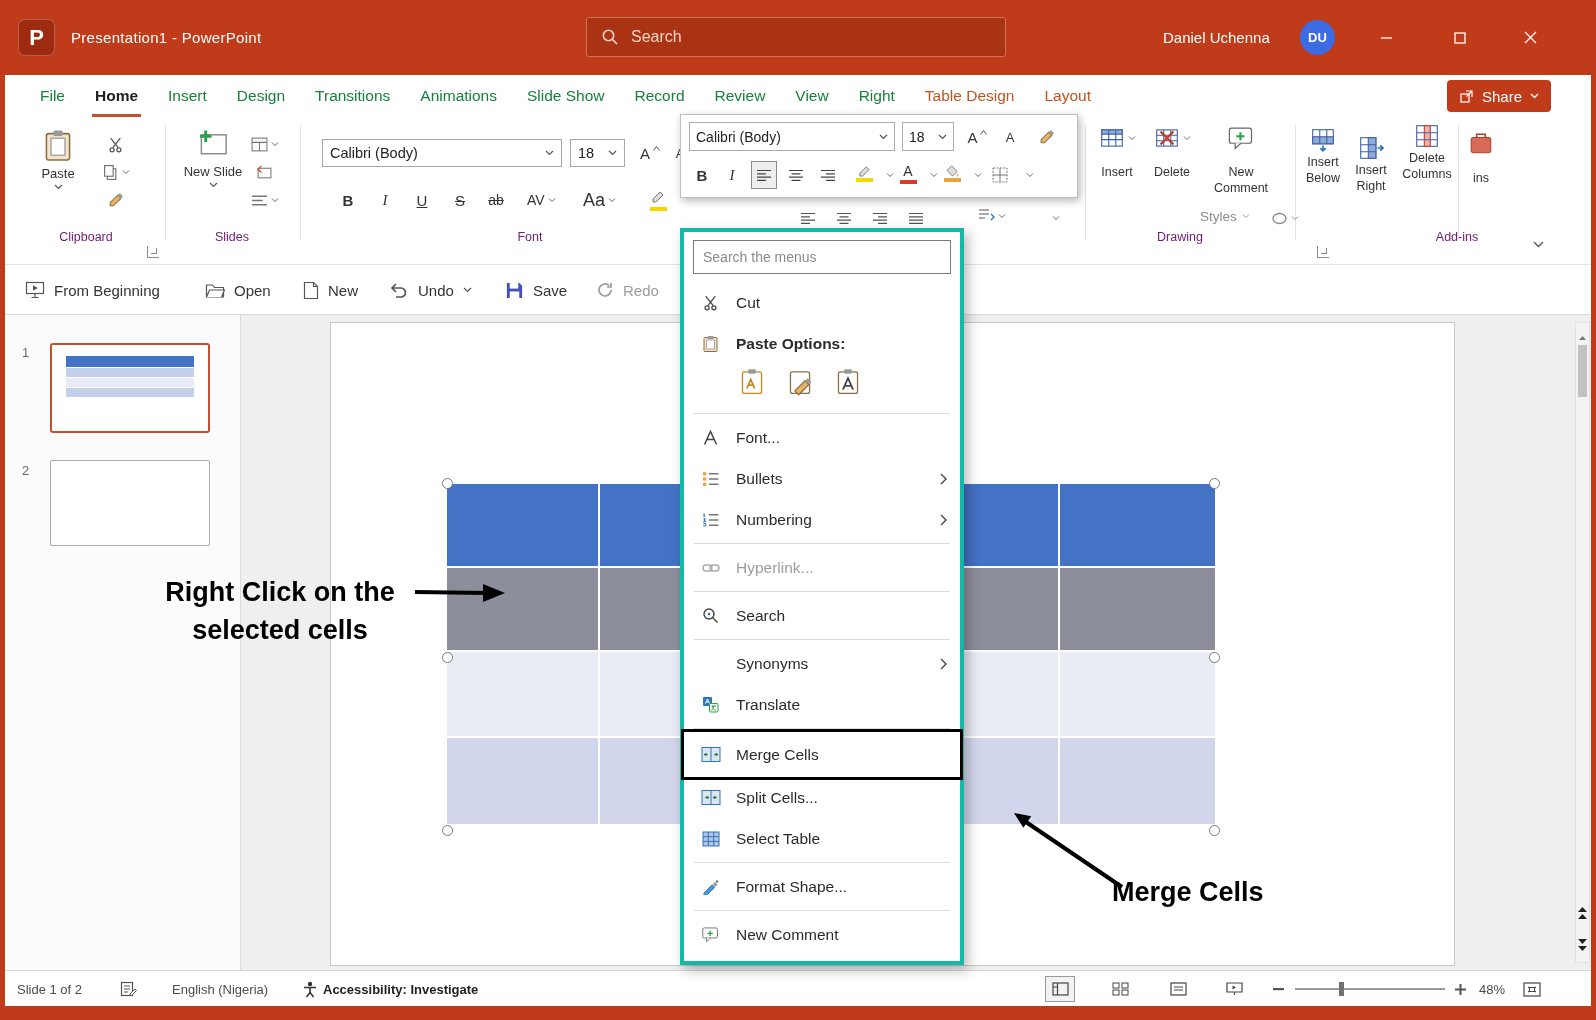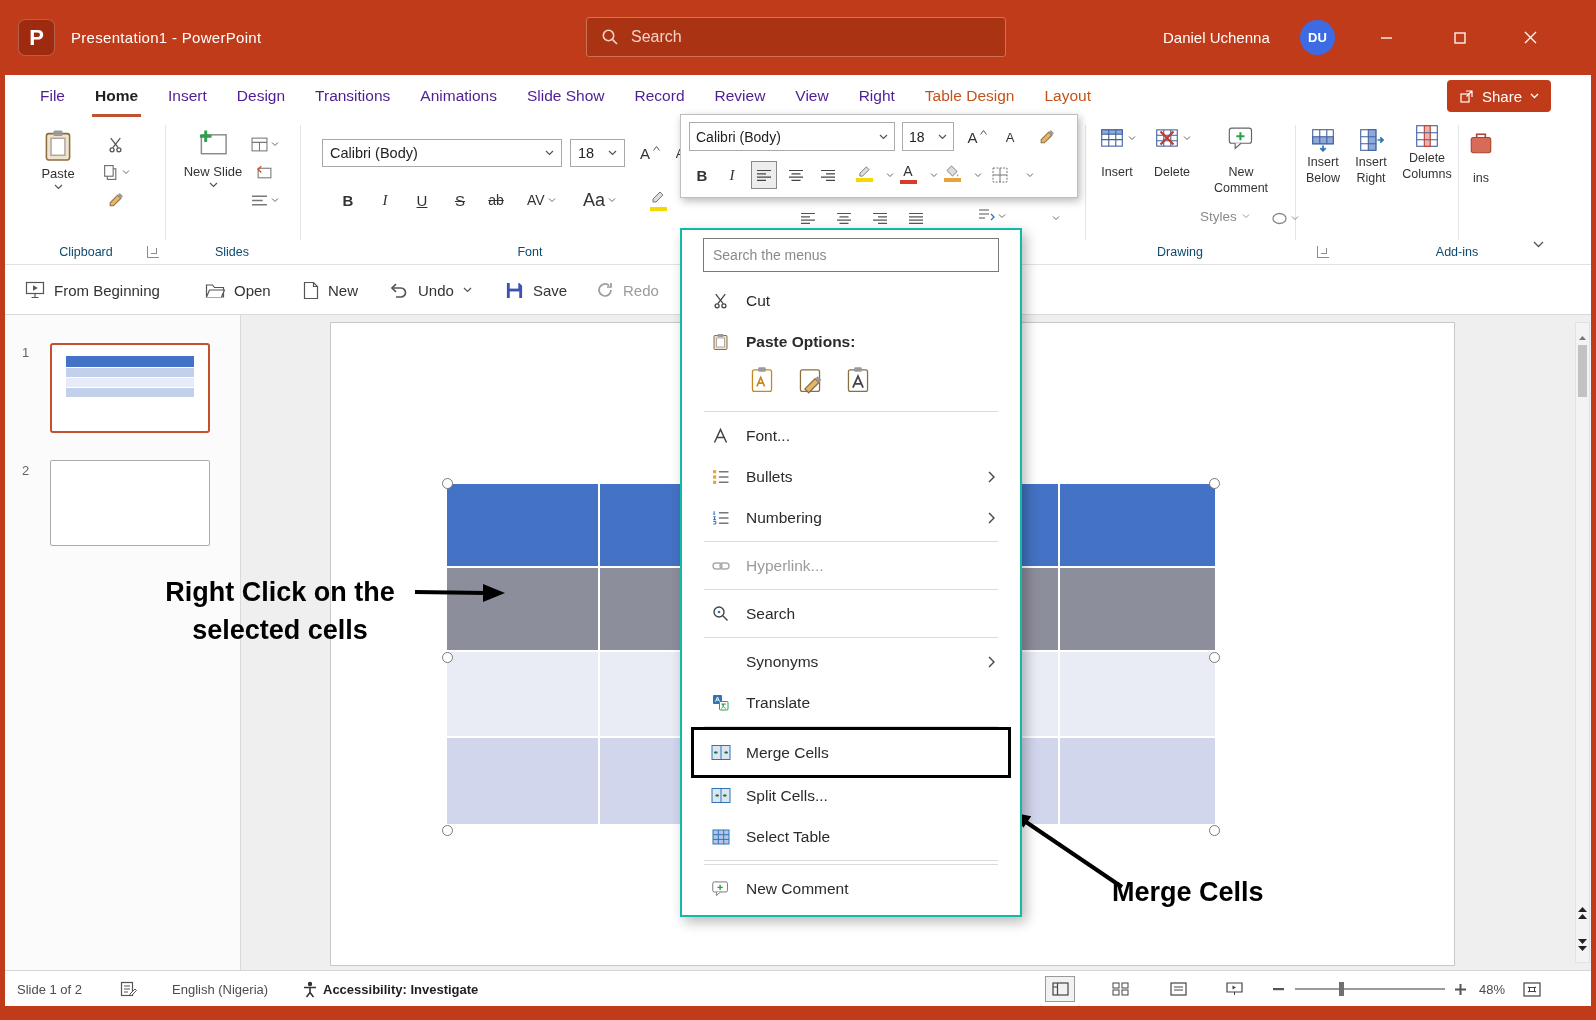--- a/index.html
+++ b/index.html
@@ -19,31 +19,31 @@
   display:flex;align-items:center;gap:12px;padding:0 14px}
 .tb-search input{flex:1;background:transparent;border:0;outline:0;color:#fff;font-size:16px;font-family:inherit}
 .tb-search input::placeholder{color:#F2D3C8}
 .tb-user{position:absolute;left:1158px;top:29px;font-size:15px}
 .avatar{position:absolute;left:1295px;top:20px;width:35px;height:35px;border-radius:50%;background:#3D6BE4;
   display:flex;align-items:center;justify-content:center;font-size:13px;font-weight:bold}
 .winbtn{position:absolute;top:0;width:58px;height:75px;display:flex;align-items:center;justify-content:center}
 
 
 .menubar{position:absolute;top:75px;left:0;right:0;height:42px;background:#fff;display:flex;align-items:stretch;padding-left:20px}
-.mtab{padding:0 15px;display:flex;align-items:center;font-size:15.5px;color:#4c1d95;position:relative;white-space:nowrap}
+.mtab{padding:0 15px;display:flex;align-items:center;font-size:15.5px;color:#15803d;position:relative;white-space:nowrap}
 .mtab.active{color:#1f1f1f;font-weight:bold}
 .mtab.active::after{content:"";position:absolute;left:12px;right:12px;bottom:0;height:3px;background:#C4512E}
 .mtab.ctx{color:#C4521C}
 .share-btn{position:absolute;right:40px;top:5px;height:32px;background:#C03B1A;color:#fff;border-radius:4px;
   display:flex;align-items:center;gap:8px;padding:0 12px;font-size:15px}
 
 
 .ribbon{position:absolute;top:117px;left:0;right:0;height:148px;background:#fff;border-bottom:1px solid #E2E2E2}
 .vline{position:absolute;top:8px;bottom:24px;width:1px;background:#E5E5E5}
-.grplabel{position:absolute;bottom:5px;font-size:12.5px;color:#0c4a6e}
+.grplabel{position:absolute;bottom:20px;font-size:12.5px;color:#701a75}
 .launcher{position:absolute;bottom:6px;width:12px;height:12px;border-left:1px solid #8b8b8b;border-bottom:1px solid #8b8b8b}
 .launcher::after{content:"";position:absolute;right:2px;top:2px;width:5px;height:5px;border-right:1.5px solid #8b8b8b;border-bottom:1.5px solid #8b8b8b}
 .bigbtn{position:absolute;display:flex;flex-direction:column;align-items:center;gap:3px;font-size:13px;color:#333;text-align:center}
 .combo{position:absolute;height:28px;border:1px solid #A8A8A8;background:#fff;display:flex;align-items:center;justify-content:space-between;
   padding:0 7px;font-size:14.5px;color:#222}
 .fbtn{position:absolute;height:26px;min-width:26px;display:flex;align-items:center;justify-content:center;gap:3px;font-size:15px;color:#333}
 .bB{font-weight:bold}.bI{font-style:italic;font-family:"Liberation Serif",serif}.bU{text-decoration:underline}
 .bS{text-decoration:line-through}.bab{text-decoration:line-through;font-size:14px}
 .rbtn{position:absolute;display:flex;flex-direction:column;align-items:center;gap:2px;font-size:12.5px;color:#333;text-align:center;line-height:1.25}
 .colorbar{width:17px;height:4px;margin-top:1px}
@@ -80,22 +80,22 @@
 .zoomthumb{position:absolute;left:44px;top:-6px;width:5px;height:14px;background:#707070}
 
 
 .minibar{position:absolute;left:675px;top:114px;width:398px;height:84px;background:#fff;border:1px solid #BEBEBE;
   box-shadow:2px 3px 8px rgba(0,0,0,.28);z-index:90}
 .mb-combo{position:absolute;height:29px;border:1px solid #ABABAB;display:flex;align-items:center;justify-content:space-between;padding:0 6px;font-size:14px;color:#222}
 .mb-btn{position:absolute;height:28px;min-width:26px;display:flex;flex-direction:column;align-items:center;justify-content:center;font-size:15px;color:#333}
 .mb-sel{border:1px solid #8a8a8a;background:#EDEDED}
 
 
-.cm{position:absolute;left:675px;top:228px;width:342px;background:#fff;border:2px solid #14b8a6;
-  box-shadow:4px 5px 12px rgba(0,0,0,.28);padding:6px 12px;z-index:100}
+.cm{position:absolute;left:675px;top:228px;width:284px;background:#fff;border:4px solid #14b8a6;
+  box-shadow:4px 5px 12px rgba(0,0,0,.28);padding:6px 0;z-index:100}
 .cm-search{margin:2px 9px 8px;height:34px;border:1px solid #7a7a7a;display:flex;align-items:center;padding:0 9px}
 .cm-search input{flex:1;border:0;outline:0;font-size:14px;color:#333;font-family:inherit}
 .cm-search input::placeholder{color:#8a8a8a}
 .cm-item{height:41px;display:flex;align-items:center;padding:0 10px 0 13px;font-size:15.5px;color:#2b2b2b}
 .cm-item.hl{height:45px;outline:3px solid #000}
 .cm-item.dis .cm-label{color:#9b9b9b}
 .cm-ico{width:27px;margin-right:12px;display:flex;justify-content:center;align-items:center}
 .cm-label{flex:1}
 .cm-label.bold{font-weight:bold}
 .cm-sub{width:14px;display:flex;justify-content:center}
@@ -373,21 +373,21 @@
     <div class="vline" style="left:1290px"></div>
     <div class="rbtn" style="left:1295px;top:10px;width:46px">
       <svg width="26" height="26" viewBox="0 0 24 24">
           <rect x="2.5" y="2.5" width="19" height="13" fill="#fff" stroke="#41609C"></rect>
           <rect x="2.5" y="9" width="19" height="6.5" fill="#8EA9DB" stroke="#41609C"></rect>
           <path d="M9 2.5v13M15.5 2.5v13" stroke="#41609C"></path>
           <path d="M12 17v5M9.5 19.5l2.5 2.5 2.5-2.5" fill="none" stroke="#2E75B6" stroke-width="1.6"></path>
         </svg>
       <span style="width:44px">Insert Below</span>
     </div>
-    <div class="rbtn" style="left:1343px;top:10px;width:46px">
+    <div class="rbtn" style="left:1343px;top:18px;width:46px">
       <svg width="26" height="26" viewBox="0 0 24 24">
           <rect x="2.5" y="2.5" width="14" height="19" fill="#fff" stroke="#41609C"></rect>
           <rect x="9.5" y="2.5" width="7" height="19" fill="#8EA9DB" stroke="#41609C"></rect>
           <path d="M2.5 9h14M2.5 15.5h14" stroke="#41609C"></path>
           <path d="M18 12h5M20.5 9.5L23 12l-2.5 2.5" fill="none" stroke="#2E75B6" stroke-width="1.6"></path>
         </svg>
       <span style="width:44px">Insert Right</span>
     </div>
     <div class="rbtn" style="left:1393px;top:6px;width:58px">
       <svg width="26" height="26" viewBox="0 0 24 24">
@@ -869,20 +869,30 @@
     <div class="cm-item">
       <span class="cm-ico">
           <svg width="18" height="16" viewBox="0 0 18 16">
             <rect x="1" y="1" width="16" height="14" fill="#B4C6E7" stroke="#2E75B6"></rect>
             <path d="M1 5.7h16M1 10.4h16M6.3 1v14M11.7 1v14" stroke="#2E75B6"></path>
           </svg>
         </span>
       <span class="cm-label">Select Table</span>
     </div>
     <div class="cm-sep"></div>
+    <div class="cm-item">
+      <span class="cm-ico">
+          <svg width="17" height="17" viewBox="0 0 17 17">
+            <path d="M2 15l8-8 2.5 2.5-8 8H2z" fill="#4A9BD5" stroke="#2E75B6"></path>
+            <path d="M10.5 6.5L13 4l2.5 2.5L13 9z" fill="#9a9a9a"></path>
+            <path d="M13.5 3.5l1.5-1.5 1.5 1.5L15 5z" fill="#666"></path>
+          </svg>
+        </span>
+      <span class="cm-label">Format Shape...</span>
+    </div>
     <div class="cm-sep"></div>
     <div class="cm-item">
       <span class="cm-ico">
           <svg width="19" height="17" viewBox="0 0 24 22">
             <rect x="2" y="2.5" width="19" height="13" rx="2" fill="#fff" stroke="#555"></rect>
             <path d="M7 15.5V20l5-4.5" fill="#fff" stroke="#555"></path>
             <path d="M11.5 6v7M8 9.5h7" stroke="#2E9E4F" stroke-width="1.8"></path>
           </svg>
         </span>
       <span class="cm-label">New Comment</span>

